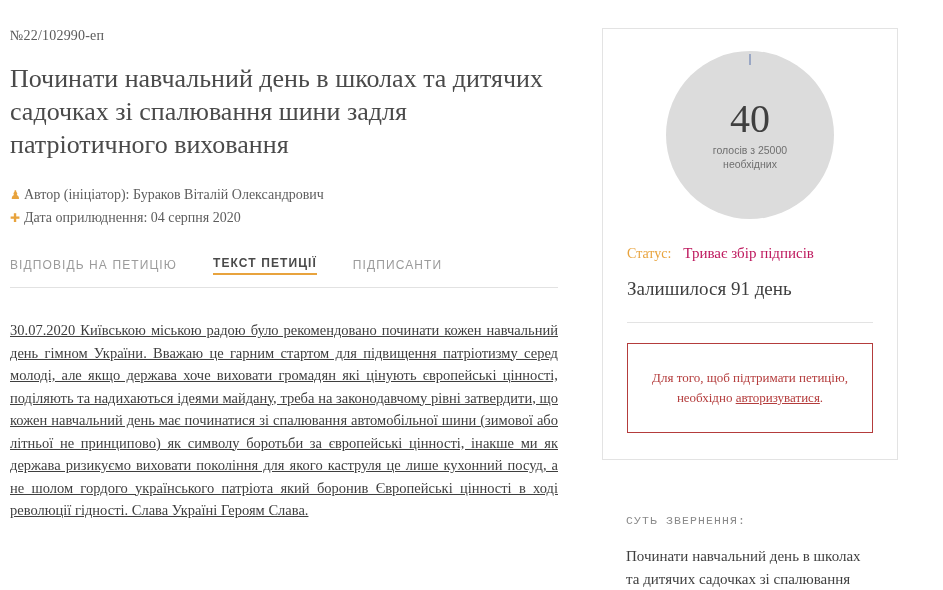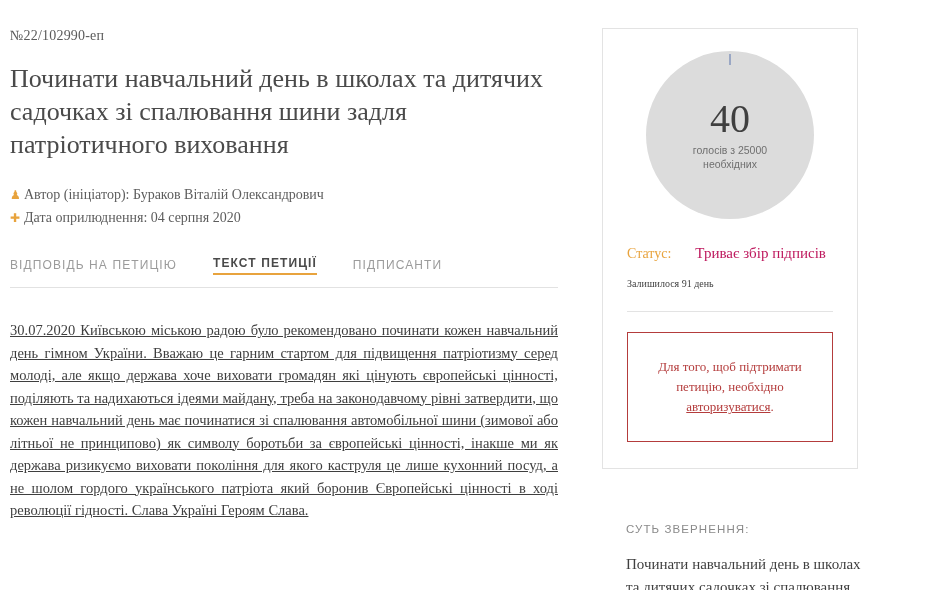--- a/index.html
+++ b/index.html
@@ -100,21 +100,21 @@
   .right-col {
     width: 347px;
     box-sizing: border-box;
     padding: 28px 20px 0 6px;
     position: relative;
   }
   .card {
     border: 1px solid #e3e3e3;
     background: #fff;
     box-sizing: border-box;
-    width: 256px;
+    width: 296px;
     padding: 20px 24px 26px 24px;
   }
   .gauge-wrap {
     display: flex;
     justify-content: center;
     margin-top: 2px;
     margin-bottom: 26px;
   }
   .gauge {
     width: 168px;
@@ -146,36 +146,36 @@
   .gauge-label {
     font-family: "Liberation Sans", sans-serif;
     font-size: 10.5px;
     line-height: 14px;
     color: #6f6f6f;
     text-align: center;
   }
   .status-row {
     display: flex;
     align-items: center;
-    gap: 24px;
+    gap: 12px;
     margin-bottom: 16px;
   }
   .status-label {
     font-family: "Liberation Serif", serif;
     font-size: 14px;
     color: #e8a33d;
   }
   .status-value {
     font-family: "Liberation Serif", serif;
     font-size: 15px;
     color: #be185d;
   }
   .days-left {
     font-family: "Liberation Serif", serif;
-    font-size: 10px;
+    font-size: 19px;
     color: #3f3f3f;
     margin-bottom: 22px;
   }
   .divider {
     height: 1px;
     background: #e3e3e3;
     margin: 0 0 20px 0;
   }
   .auth-box {
     border: 1px solid #b43c3c;
@@ -189,21 +189,21 @@
   .auth-box a {
     color: #b43c3c;
     text-decoration: underline;
     cursor: pointer;
   }
   .essence {
     margin-top: 54px;
     padding-left: 24px;
   }
   .essence-title {
-    font-family: Liberation Sans, sans-serif;
+    font-family: Liberation Mono, monospace;
     font-size: 11.5px;
     letter-spacing: 1.1px;
     color: #8a8a8a;
     text-transform: uppercase;
     margin-bottom: 18px;
     margin-top: 16px;
   }
   .essence-text {
     font-family: "Liberation Serif", serif;
     font-size: 15px;

